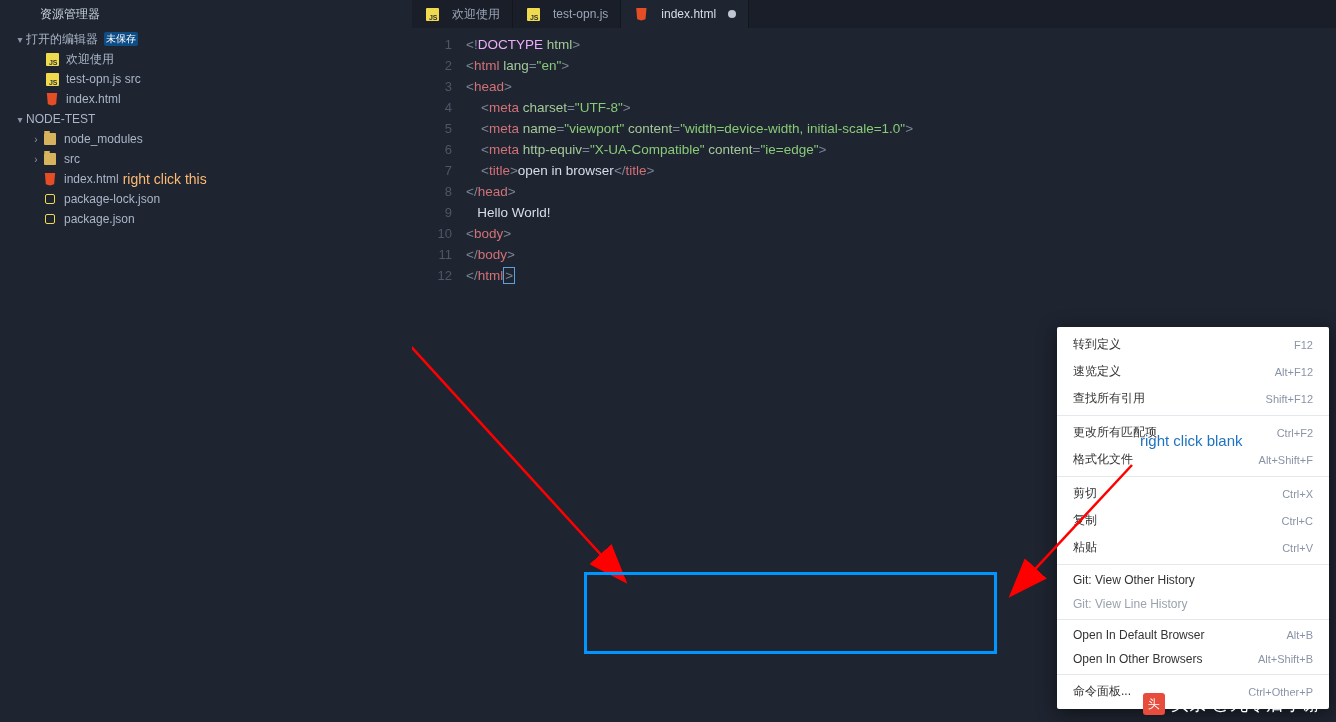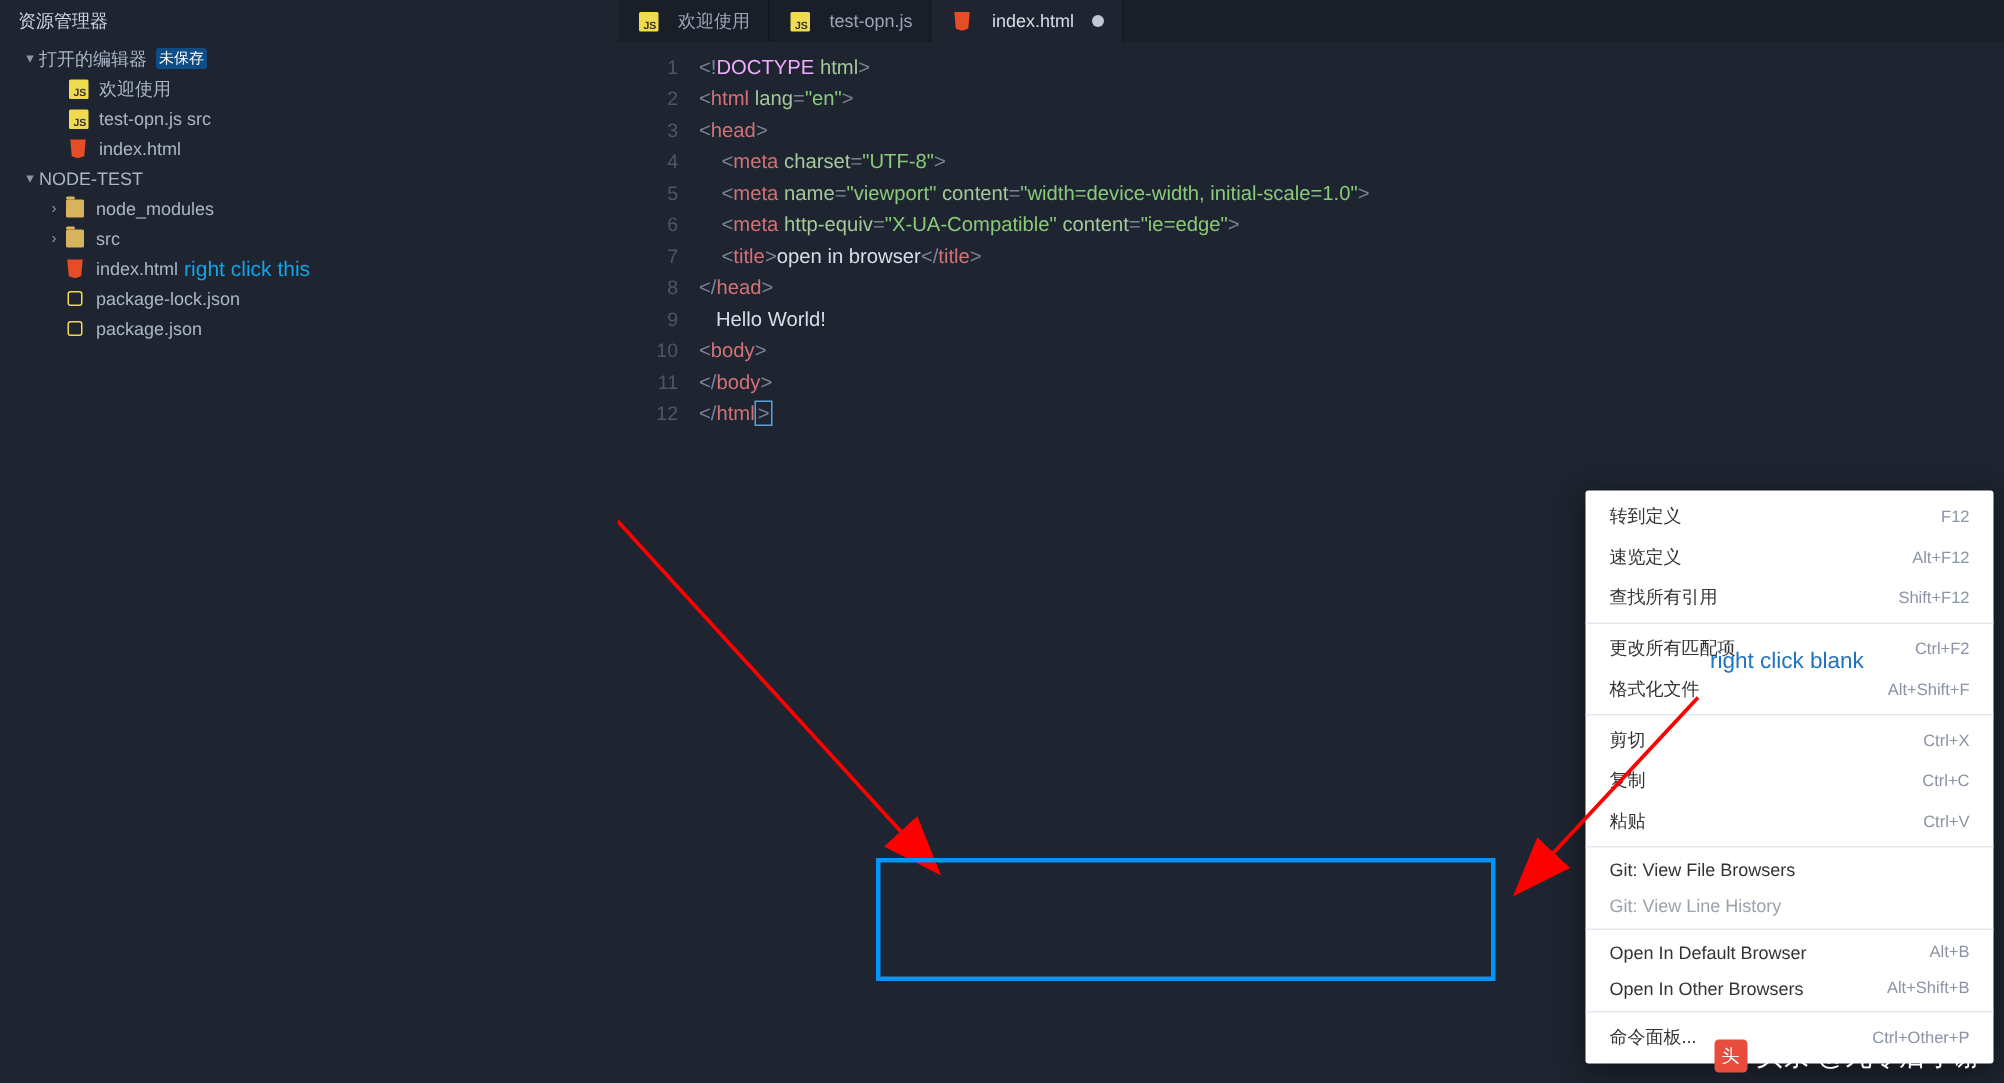--- a/index.html
+++ b/index.html
@@ -1,29 +1,29 @@
 <!DOCTYPE html>
 <html><head>
 <meta charset="utf-8">
 <style>
 * { margin:0; padding:0; box-sizing:border-box; font-family: "Segoe UI", sans-serif; }
 html,body { width:1336px; height:722px; overflow:hidden; background:#1e2430; }
 .root { display:flex; width:100%; height:100%; }
 
 
 .sidebar { width:412px; background:#1e2430; color:#9aa6b8; font-size:12px; overflow:hidden; }
-.sb-title { padding:6px 12px; color:#cbd4e1; font-size:12px; }
+.sb-title { padding:6px 12px; color:#cbd4e1; font-size:12px;margin-left:28px; }
 .tree { padding:0 0 0 4px; }
 .tree-row { display:flex; align-items:center; padding:2px 10px; cursor:pointer; height:20px; }
 .tree-ic { width:16px; height:16px; margin-right:6px; display:inline-flex; align-items:center; justify-content:center; flex-shrink:0; }
 .tree-lbl { color:#aab6c8; white-space:nowrap; }
 .tree-indent-1 { padding-left:26px; }
 .tree-indent-2 { padding-left:40px; }
 .sel { background:#0e4c86 !important; color:#fff; }
-.annotation { color:#0ea5e9; font-size:14px; margin-left:4px;text-align:center; }
+.annotation { color:#fdba74; font-size:14px; margin-left:4px;text-align:center; }
 
 
 .ic-folder { width:12px;height:12px; background:#d7b35d; border-radius:1px; position:relative;}
 .ic-folder::before{content:'';position:absolute;top:-2px;left:0;width:6px;height:2px;background:#d7b35d;border-radius:1px;}
 .ic-html5 { width:13px;height:13px; background:#e44d26; clip-path:polygon(10% 0,90% 0,82% 90%,50% 100%,18% 90%); }
 .ic-js { width:13px;height:13px; background:#f0db4f; border-radius:1px; position:relative;}
 .ic-js::after{content:'JS';position:absolute;font-size:7px;color:#323330;bottom:0;right:1px;font-weight:bold;}
 .ic-json { width:10px;height:10px; border:1.5px solid #f0db4f; border-radius:2px;}
 .ic-chev { color:#8a94a6; font-size:10px; width:12px; text-align:center; display:inline-block;}
 
@@ -227,21 +227,21 @@
         <div class="ctx-item">
           <span>复制</span>
           <span class="ctx-key">Ctrl+C</span>
         </div>
         <div class="ctx-item">
           <span>粘贴</span>
           <span class="ctx-key">Ctrl+V</span>
         </div>
         <div class="ctx-sep"></div>
         <div class="ctx-item">
-          <span>Git: View File Browsers</span>
+          <span>Git: View Other History</span>
           <span class="ctx-key"></span>
         </div>
         <div class="ctx-item disabled">
           <span>Git: View Line History</span>
           <span class="ctx-key"></span>
         </div>
         <div class="ctx-sep"></div>
         <div class="ctx-item">
           <span>Open In Default Browser</span>
           <span class="ctx-key">Alt+B</span>

